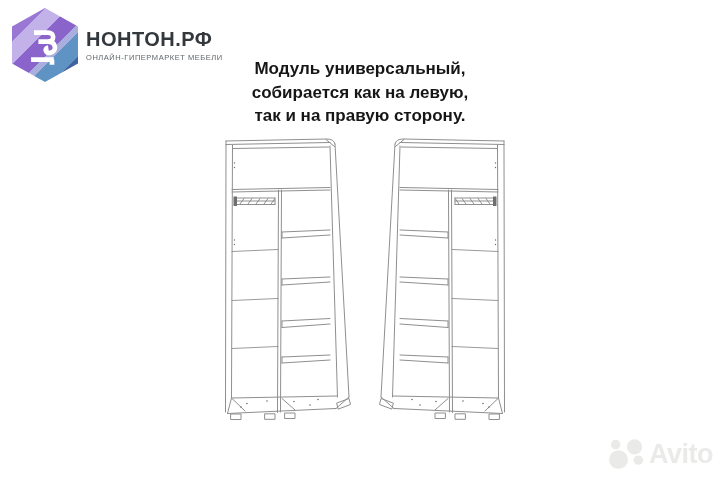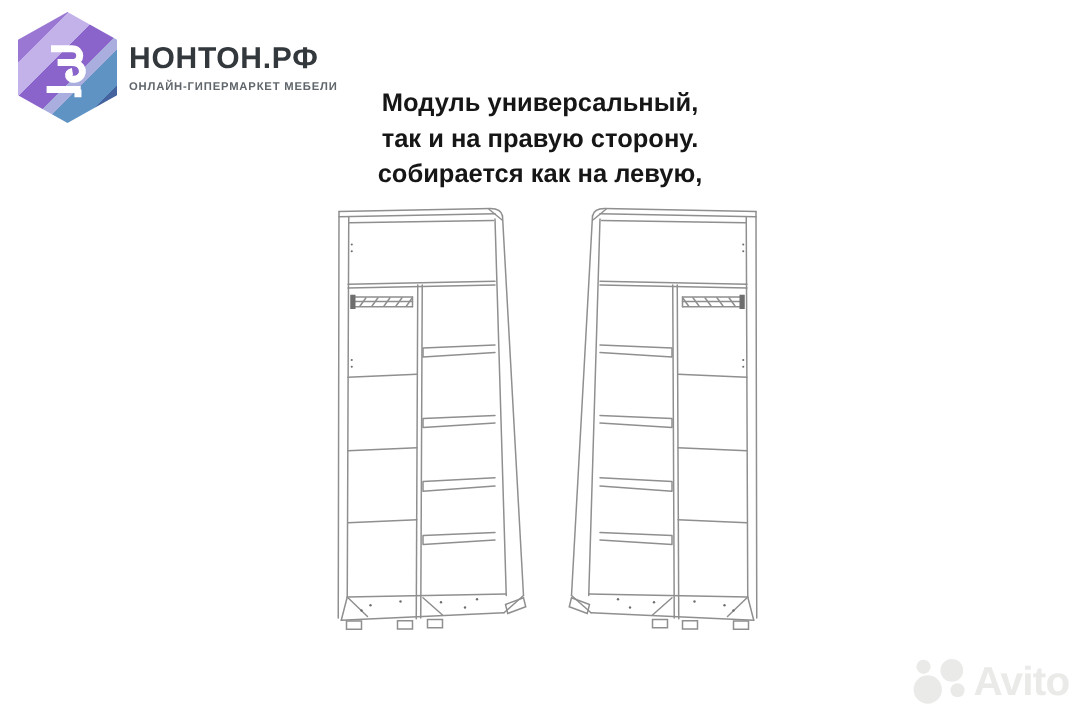--- a/index.html
+++ b/index.html
@@ -19,21 +19,21 @@
          #9a77d2 0%, #9a77d2 24%,
          #c3b2e9 24%, #c3b2e9 40%,
          #8a63cb 40%, #8a63cb 58%,
          #a9aede 58%, #a9aede 65%,
          #5f93c4 65%, #5f93c4 82%,
          #44629e 82%, #44629e 100%);
        display:flex;align-items:center;justify-content:center;}
   .hex svg{width:44px;height:46px;}
   .brand-text{display:flex;flex-direction:column;}
   .brand-name{font-size:20px;font-weight:bold;color:var(--brand-text);letter-spacing:.5px;line-height:22px;}
-  .brand-tagline{font-size:7.5px;font-weight:bold;color:var(--brand-tagline);letter-spacing:.55px;margin-top:3px;}
+  .brand-tagline{font-size:7.5px;font-weight:normal;color:var(--brand-tagline);letter-spacing:.55px;margin-top:3px;}
 
   
   .heading{position:absolute;left:218px;top:57px;width:284px;text-align:center;
            font-family:Liberation Sans, sans-serif;font-weight:bold;
            font-size:17px;line-height:23.5px;color:var(--heading-text);}
 
   
   .cabinet{position:absolute;top:136px;width:130px;height:292px;}
   .cab-left{left:223px;}
   .cab-right{left:377px;transform:scaleX(-1);}
@@ -60,22 +60,22 @@
       </svg>
     </div>
     <div class="brand-text">
       <div class="brand-name">НОНТОН.РФ</div>
       <div class="brand-tagline">ОНЛАЙН-ГИПЕРМАРКЕТ МЕБЕЛИ</div>
     </div>
   </header>
 
   <div class="heading">
     <div>Модуль универсальный,</div>
+    <div>собирается как на левую,</div>
     <div>так и на правую сторону.</div>
-    <div>собирается как на левую,</div>
   </div>
 
   <svg width="0" height="0" style="position:absolute" aria-hidden="true">
     <defs>
       <g id="cab-art">
         <g fill="none" stroke="var(--line)" stroke-width="1" stroke-linecap="round">
 
           <path d="M3,5 L104,3 Q111,3 112,8"></path>
           <path d="M3,8.5 L107,6.5"></path>
           <path d="M10,12.5 L106,11"></path>

